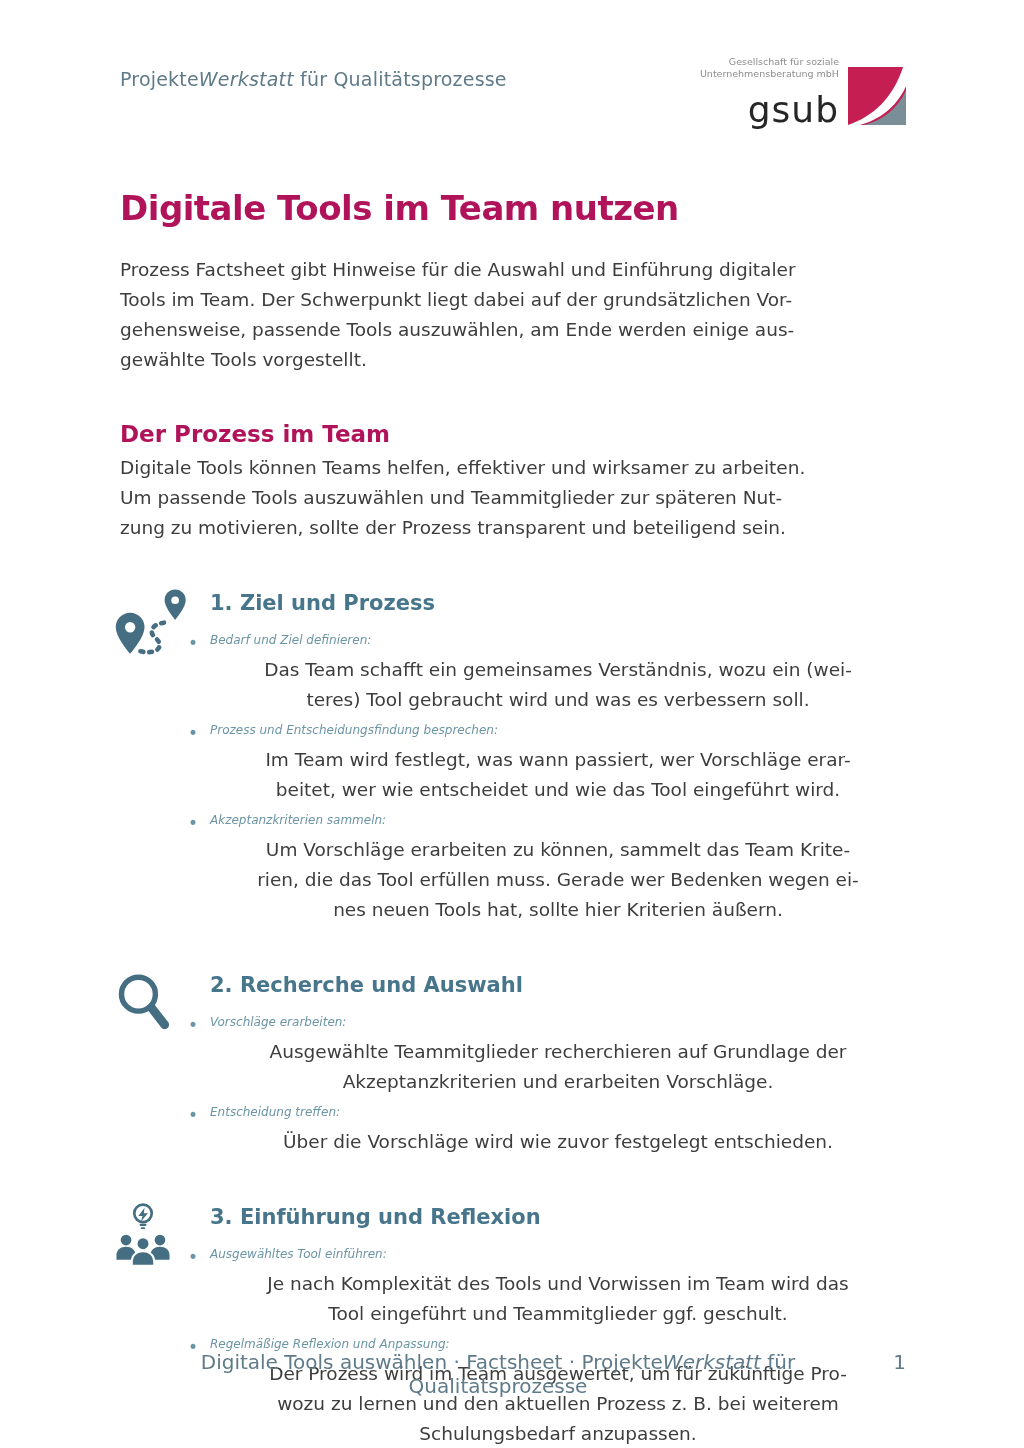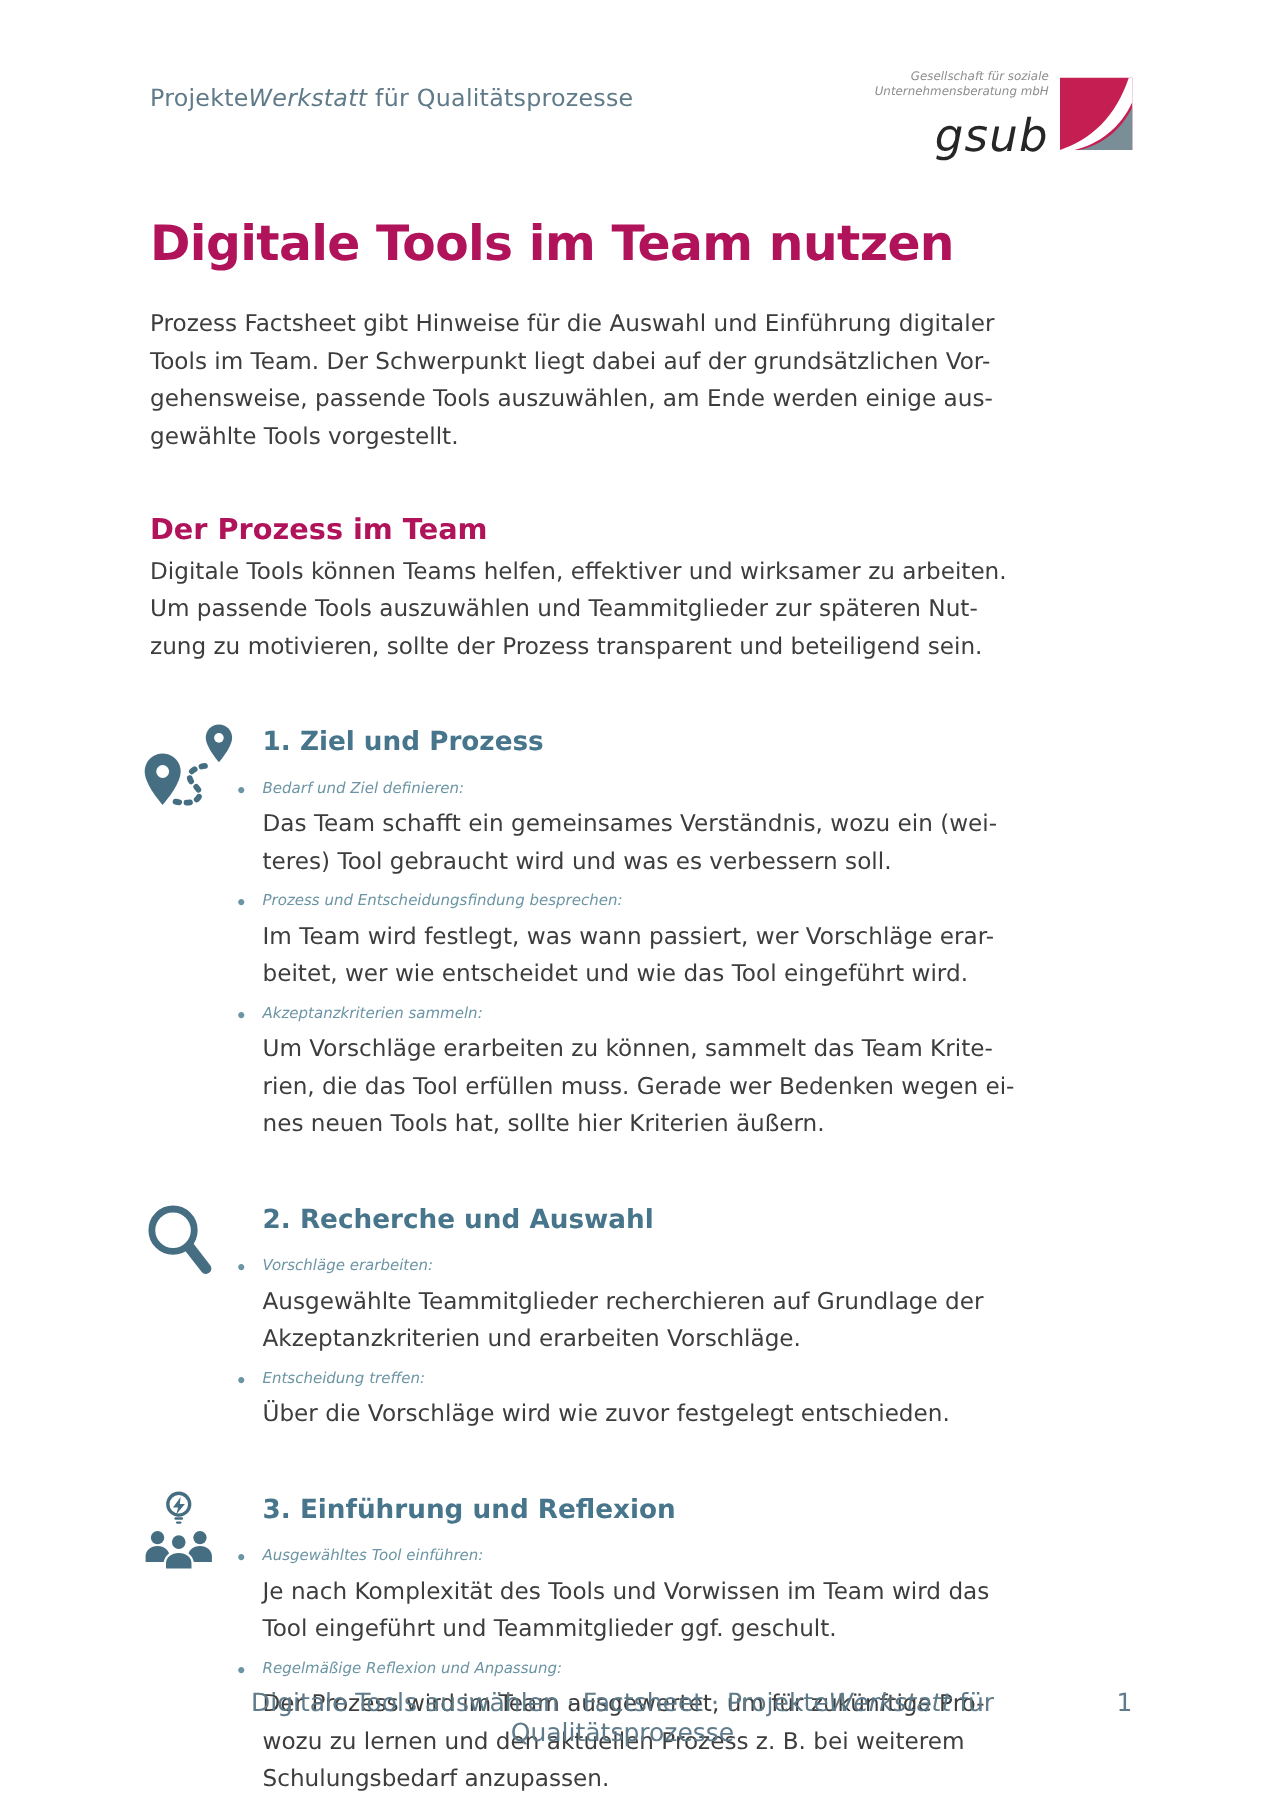--- a/index.html
+++ b/index.html
@@ -8,28 +8,28 @@
     font-family:"DejaVu Sans","Liberation Sans",sans-serif;
     color:var(--body-text,#3d3d3d);
     overflow:hidden;
   }
   .page{padding:56px 118px 0 120px;box-sizing:border-box;}
 
   
   .header-row{display:flex;justify-content:space-between;align-items:flex-start;}
   .brand{font-size:19px;color:var(--muted-slate,#5f7a88);padding-top:12px;letter-spacing:.2px;}
   .brand .it{font-style:italic;}
-  .logo{display:flex;align-items:center;gap:9px;font-style:italic;}
+  .logo{display:flex;align-items:flex-end;gap:9px;}
   .logo-text{text-align:right;}
   .logo-small{font-size:9.5px;line-height:1.3;color:#8d8d8d;}
   .logo-name{font-size:36px;line-height:.85;color:#262626;letter-spacing:1px;margin-top:14px;}
   .logo-mark{width:58px;height:58px;flex:none;}
 
   
-  .doc-title{margin-top:48px;font-size:39px;font-weight:700;color:var(--accent-crimson,#b1135a);letter-spacing:-.5px;}
+  .doc-title{margin-top:63px;font-size:34px;font-weight:700;color:var(--accent-crimson,#b1135a);letter-spacing:-.5px;}
   .body-text{font-size:18.5px;line-height:30px;white-space:pre-line;}
   .intro{margin-top:27px;}
   .intro .it{}
 
   
   .sec-heading{margin-top:46px;font-size:23px;font-weight:700;color:var(--accent-crimson,#b1135a);}
   .process-text{margin-top:6px;}
 
   
   .step{display:flex;margin-top:44px;}
@@ -37,21 +37,21 @@
   .step-icon{width:100px;flex:none;margin-left:-10px;padding-top:0;}
   .step-body{flex:1;min-width:0;}
   .step-title{font-size:21px;font-weight:700;color:var(--heading-teal,#47758b);margin:4px 0 10px 0;}
   ul.bullets{list-style:none;margin:0;padding:0;}
   ul.bullets li{position:relative;}
   ul.bullets li::before{
     content:"\2022";position:absolute;left:-22px;top:3px;
     color:var(--bullet-teal,#6b95a4);font-size:17px;line-height:30px;
   }
   .b-head{display:block;font-size:12px;line-height:30px;color:var(--bullet-teal,#6b95a4);font-style:italic;}
-  .b-body{display:block;font-size:18.5px;line-height:30px;white-space:pre-line;color:var(--body-text,#3d3d3d);}
+  .b-body{display:block;font-size:18.5px;line-height:30px;white-space:pre-line;color:var(--body-text,#3d3d3d);text-align:center;}
 
   
   .footer{
     position:absolute;left:120px;right:118px;bottom:50px;
     font-size:20px;color:var(--muted-slate,#5f7a88);
     display:flex;align-items:baseline;
   }
   .footer-text{flex:1;text-align:center;}
   .footer .it{font-style:italic;}
   .page-num{width:30px;text-align:right;}

